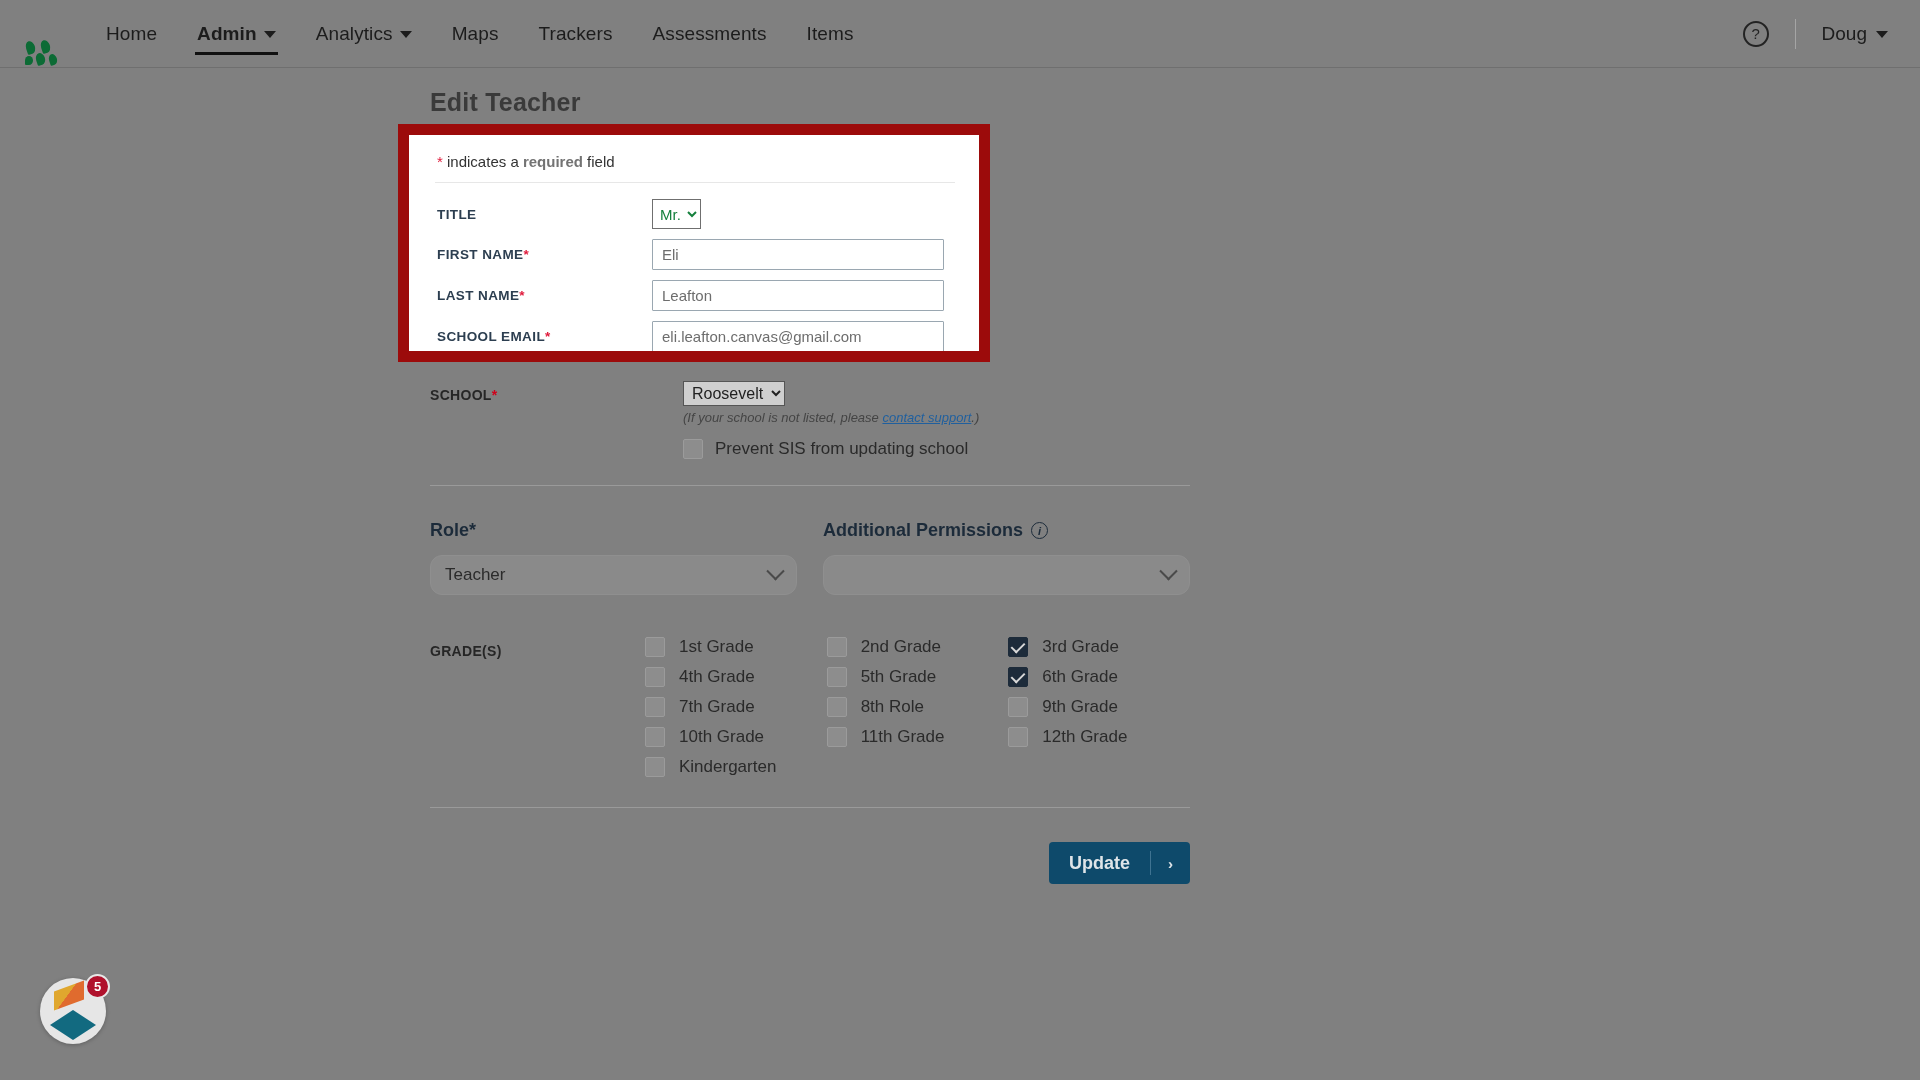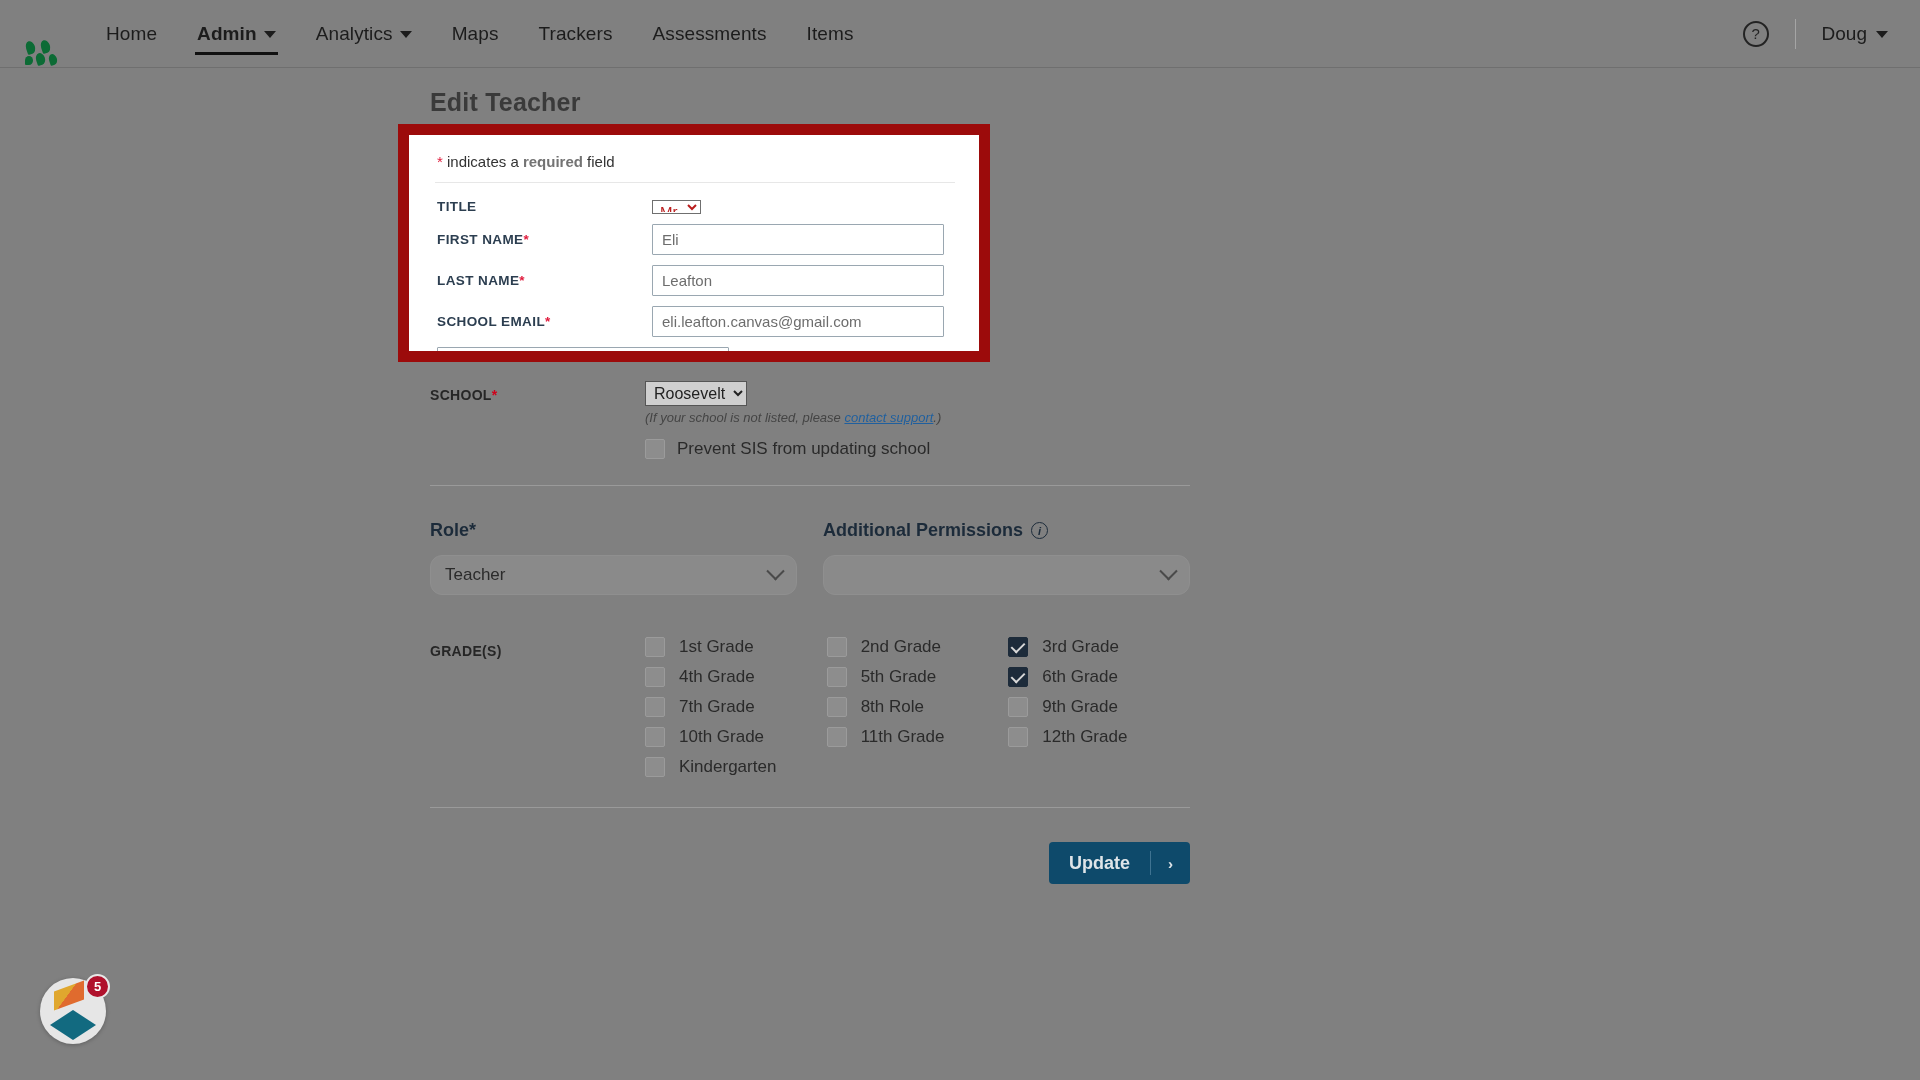--- a/index.html
+++ b/index.html
@@ -76,21 +76,21 @@
   #form-col { position: absolute; left: 430px; top: 20px; width: 760px; }
 
   #page-title {
     font-size: 25px; color: #3a3a3a; font-weight: 700;
     margin-left: 0; margin-bottom: 16px; letter-spacing: .2px;
   }
 
   .divider { height: 1px; background: #9a9a9a; margin: 14px 0; }
 
   
-  .row { display: flex; align-items: flex-start; margin-bottom: 12px; }
+  .row { display: flex; align-items: flex-start; margin-bottom: 12px; gap: 38px; }
   .row-label {
     width: 215px; flex: none;
     font-size: 14px; font-weight: bold; color: #262626;
     letter-spacing: .3px; text-transform: uppercase; padding-top: 6px;
   }
   .req { color: #d0021b; font-weight: bold; }
   .row-field { flex: 1; }
 
   select.native {
     font-family: "Liberation Sans", sans-serif;
@@ -179,22 +179,22 @@
     width: 215px; flex: none; font-size: 13.5px; font-weight: bold; color: #2c3e50;
     letter-spacing: .4px; text-transform: uppercase;
   }
   .hl-label .req { color: #e01b3c; }
   .hl-input {
     width: 292px; height: 31px; border: 1px solid #9aa7b1; background: #fff;
     font-family: "Liberation Sans", sans-serif; font-size: 15px; color: #6d6d6d;
     padding: 6px 9px; border-radius: 1px;
   }
   .hl-select {
-    height: 14px; border: 1px solid #6f6f6f; background: #fff;
-    font-family: "Liberation Sans", sans-serif; font-size: 15px; color: #b91c1c;
+    height: 30px; border: 1px solid #6f6f6f; background: #fff;
+    font-family: "Liberation Sans", sans-serif; font-size: 15px; color: #15803d;
     padding: 1px 3px;
   }
 
   
   #chat-widget {
     position: absolute; left: 40px; bottom: 36px; width: 66px; height: 66px;
     z-index: 15;
   }
   #chat-circle {
     position: absolute; left: 0; top: 0; width: 66px; height: 66px; border-radius: 50%;

